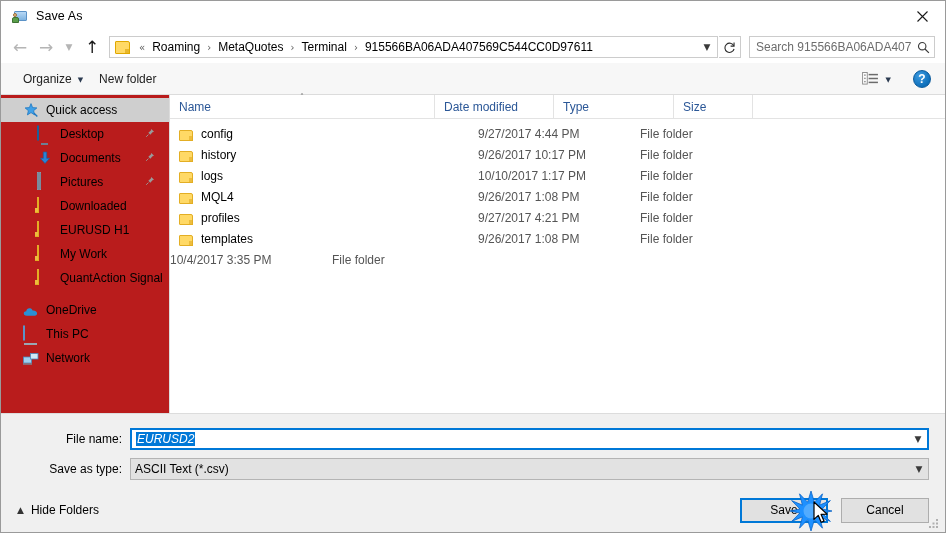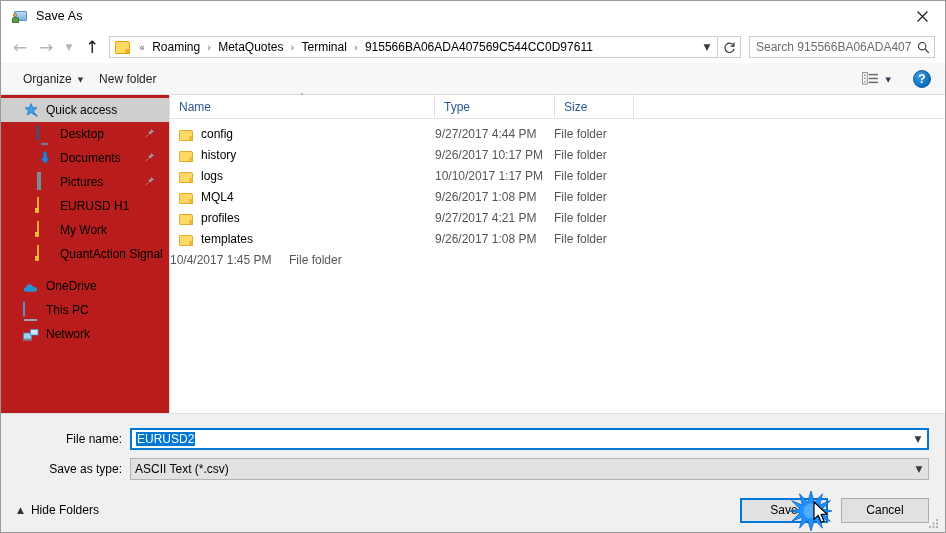--- a/index.html
+++ b/index.html
@@ -317,20 +317,21 @@
     transform: translateX(-50%);
     font-size: 8px; color: #7a7a7a; line-height: 6px;
     font-family: "DejaVu Sans", sans-serif;
   }
   .rows { flex: 1 1 auto; overflow: hidden; padding-top: 4px; }
   .frow {
     height: 21px;
     display: flex; align-items: center;
     cursor: default;
     font-size: 12px;
+    gap: 43px;
   }
   .cell { display: flex; align-items: center; white-space: nowrap; overflow: hidden; }
   .cell.n { width: 265px; flex: 0 0 265px; padding-left: 9px; color: #000; }
   .cell.d { width: 119px; flex: 0 0 119px; color: #555; }
   .cell.t { width: 120px; flex: 0 0 120px; color: #555; }
   .cell.s { width: 79px; flex: 0 0 79px; color: #555; }
   .cell.n .ic-folder { margin-right: 8px; flex: 0 0 auto; }
 
   
   .formarea {
@@ -370,20 +371,21 @@
     flex: 1 1 auto;
     font-size: 12px;
     padding-left: 4px;
     color: #000;
     white-space: nowrap; overflow: hidden;
   }
   .combo .val .sel {
     background: #0078d7;
     color: #ffffff;
     padding: 1px 1px;
+    font-style: italic;
   }
   .combo .drop {
     width: 18px; flex: 0 0 18px;
     display: flex; align-items: center; justify-content: center;
     cursor: pointer;
     color: #3a3a3a; font-size: 9px;
     font-family: "DejaVu Sans", sans-serif;
   }
 
   
@@ -578,20 +580,24 @@
         <span class="pin">
           <svg width="10" height="10" viewBox="0 0 12 12">
             <path d="M7.6 1.2 L10.8 4.4 L9 5 L6.4 8 L4 5.6 L7 3 Z" fill="#9a9a9a"></path>
             <path d="M4.1 7.9 L1.4 10.6" stroke="#9a9a9a" stroke-width="1.1"></path>
           </svg>
         </span>
       </div>
 
       <div class="nav-item indent">
         <span class="ico"><span class="ic-folder"></span></span>
+        <span class="lbl">Downloaded</span>
+      </div>
+      <div class="nav-item indent">
+        <span class="ico"><span class="ic-folder"></span></span>
         <span class="lbl">EURUSD H1</span>
       </div>
       <div class="nav-item indent">
         <span class="ico"><span class="ic-folder"></span></span>
         <span class="lbl">My Work</span>
       </div>
       <div class="nav-item indent">
         <span class="ico"><span class="ic-folder"></span></span>
         <span class="lbl">QuantAction Signal</span>
       </div>
@@ -625,20 +631,23 @@
         <span class="lbl">Network</span>
       </div>
     </div>
 
     <div class="filepane">
       <div class="colhead">
         <div class="col c-name">
           <span class="sort-caret">˄</span>
           <span>Name</span>
         </div>
+        <div class="col c-date">
+          <span>Date modified</span>
+        </div>
         <div class="col c-type">
           <span>Type</span>
         </div>
         <div class="col c-size">
           <span>Size</span>
         </div>
       </div>
 
       <div class="rows">
         <div class="frow">
@@ -689,21 +698,21 @@
         <div class="frow">
           <div class="cell n">
             <span class="ic-folder"></span>
             <span>templates</span>
           </div>
           <div class="cell d">9/26/2017 1:08 PM</div>
           <div class="cell t">File folder</div>
           <div class="cell s"></div>
         </div>
         <div class="frow">
-          <div class="cell d">10/4/2017 1:45 PM</div>
+          <div class="cell d">10/4/2017 3:35 PM</div>
           <div class="cell t">File folder</div>
           <div class="cell s"></div>
         </div>
       </div>
     </div>
   </div>
 
   <div class="formarea">
     <div class="frm-row">
       <div class="frm-label">File name:</div>

